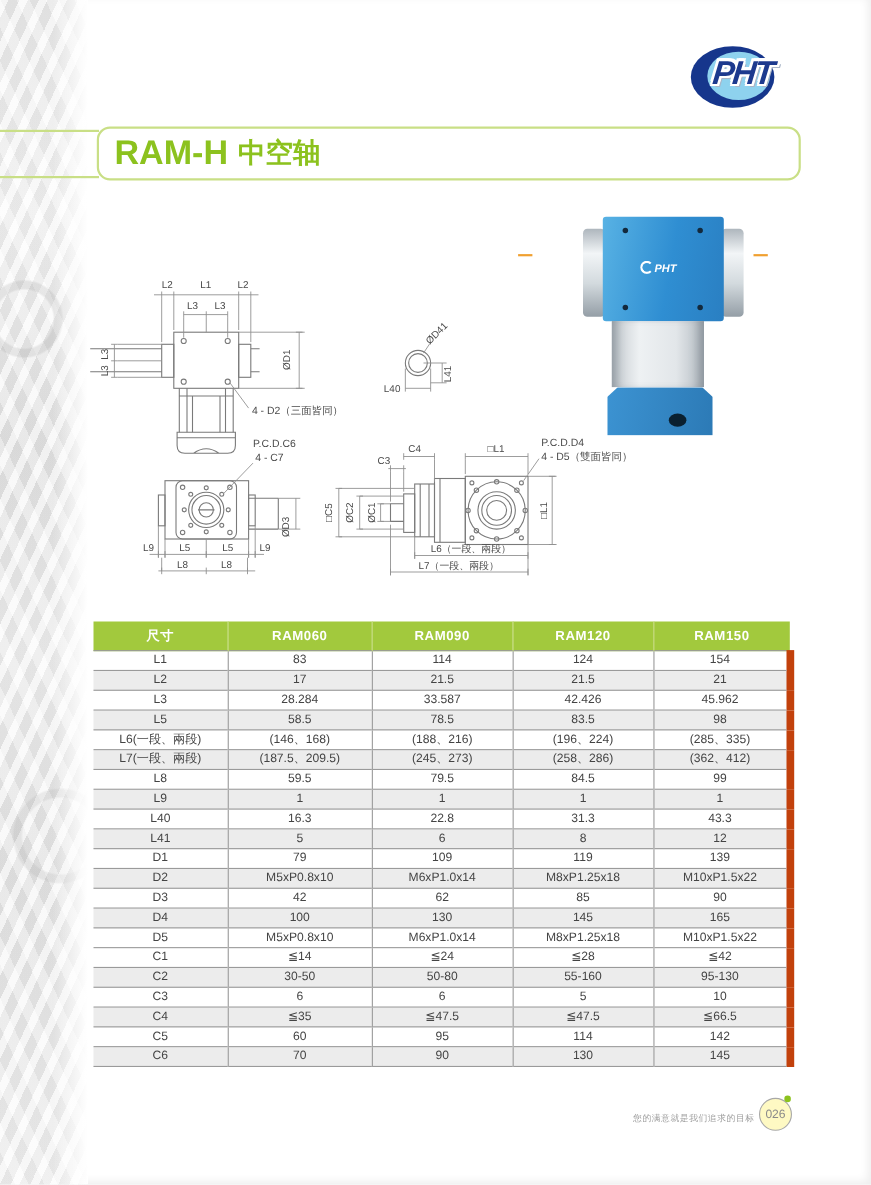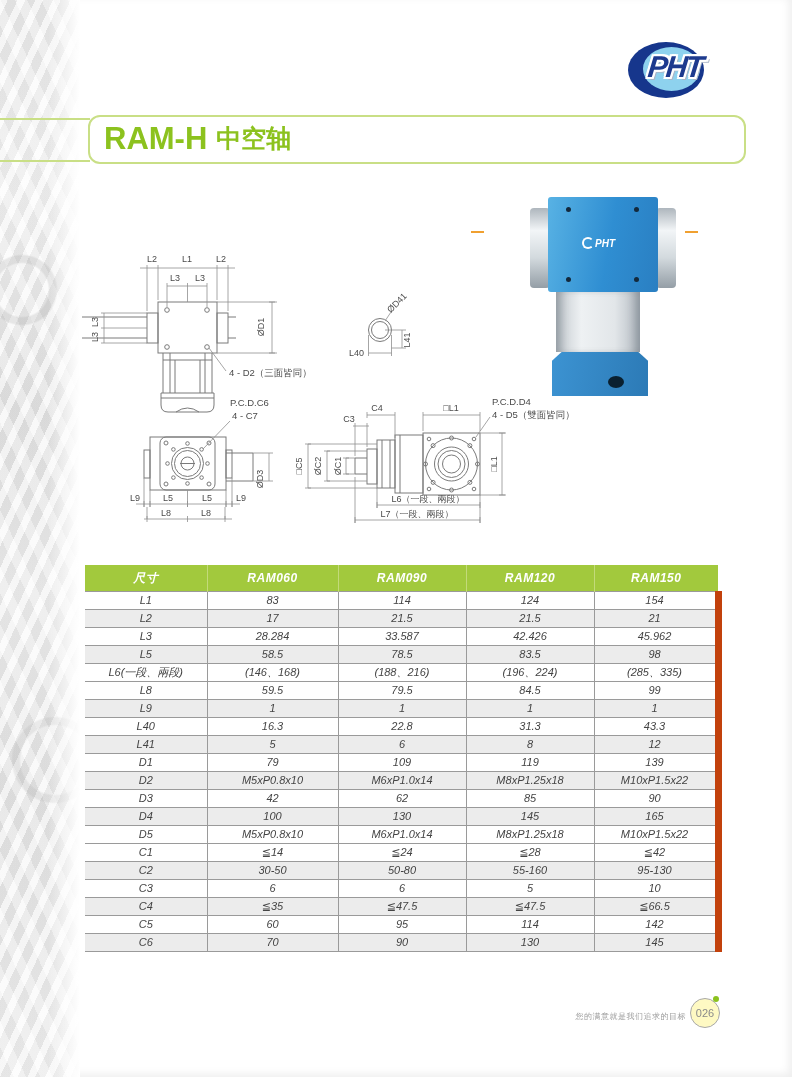--- a/index.html
+++ b/index.html
@@ -18,21 +18,21 @@
   
   .logo{position:absolute;left:628px;top:40px;width:100px;height:62px;}
   .logo .ring{position:absolute;left:0;top:2px;width:76px;height:56px;border-radius:50%;background:#16368c;}
   .logo .inner{position:absolute;left:15px;top:7px;width:57px;height:44px;border-radius:50%;background:#8ed2ee;}
   .logo .pht{position:absolute;left:20px;top:10px;font-size:30px;font-weight:bold;font-style:italic;
     color:#1d3a8e;letter-spacing:-2px;transform:skewX(-6deg);
     text-shadow:-2px -2px 0 #fff,2px -2px 0 #fff,-2px 2px 0 #fff,2px 2px 0 #fff,0 -2px 0 #fff,0 2px 0 #fff,-2px 0 0 #fff,2px 0 0 #fff,3px 3px 0 #aab6c8;}
   
   .green-rule{position:absolute;left:0;width:90px;height:2px;background:#c9df86;}
   .rule-top{top:118px}.rule-bottom{top:160px}
-  .banner{position:absolute;left:88px;top:115px;width:636px;height:45px;border:2px solid #c9df86;border-radius:12px;background:#fff;padding-left:18px;}
+  .banner{position:absolute;left:88px;top:115px;width:636px;height:45px;border:2px solid #c9df86;border-radius:12px;background:#fff;}
   .banner .t{position:absolute;left:14px;top:4px;color:#8cc21e;font-weight:bold;white-space:nowrap;}
   .banner .t .en{font-size:31px;letter-spacing:0;}
   .banner .t .cn{font-size:25px;margin-left:9px;vertical-align:2px;}
   
   .drawings{position:absolute;left:80px;top:245px;}
   .drawings text{font-family:"Liberation Sans","DejaVu Sans",sans-serif;font-size:9px;fill:#4a4a4a;}
   .drawings .note{font-size:9.5px;}
   
   .photo{position:absolute;left:468px;top:186px;width:232px;height:214px;}
   .photo .dash{position:absolute;width:13px;height:2px;background:#f0a030;top:45px;}
@@ -48,21 +48,21 @@
   .photo .swirl{display:inline-block;width:8px;height:8px;border:2px solid #fff;border-right-color:transparent;border-radius:50%;vertical-align:-2px;margin-right:1px;}
   .photo .mid{position:absolute;left:88px;top:106px;width:84px;height:60px;
     background:linear-gradient(90deg,#c3c9ce,#eef1f3 30%,#e2e6e9 70%,#b4bbc2);
     box-shadow:inset 10px 0 8px -5px rgba(110,120,130,.55),inset -10px 0 8px -5px rgba(110,120,130,.55);}
   .photo .base{position:absolute;left:84px;top:166px;width:96px;height:44px;
     background:linear-gradient(100deg,#3c93d2,#2c7ab6);
     clip-path:polygon(0 20%,10% 0,90% 0,100% 20%,100% 100%,0 100%);}
   .photo .hole{position:absolute;left:56px;top:24px;width:16px;height:12px;border-radius:50%;background:#0a2030;}
   
   .spec{position:absolute;left:85px;top:565px;border-collapse:collapse;table-layout:fixed;
-        font-size:11px;color:#444;text-align:center;border-bottom:1px solid #9a9a9a;font-style:italic;}
+        font-size:11px;color:#444;text-align:center;border-bottom:1px solid #9a9a9a;}
   .spec th{background:#a2c93d;color:#fff;font-weight:bold;font-size:12px;height:24px;
            border-right:1px solid #c3da7a;letter-spacing:.5px;}
   .spec th:last-child{border-right:none;}
   .spec td{height:17px;padding:0;border-top:1px solid #9a9a9a;border-right:1px solid #9a9a9a;line-height:17px;white-space:nowrap;}
   .spec td:last-child{border-right:7px solid #c2410c;}
   .spec tr.alt td{background:#ececec;}
   
   .slogan{position:absolute;right:106px;top:1011px;font-size:8px;color:#9b9b9b;letter-spacing:.5px;font-family:Liberation Serif, serif;}
   .pagebadge{position:absolute;left:690px;top:998px;width:28px;height:28px;border:1px solid #a8a8a8;border-radius:50%;
     color:#8a8a8a;font-size:11px;text-align:center;line-height:28px;background:#fef9c3;}
@@ -288,20 +288,27 @@
           <td>83.5</td>
           <td>98</td>
         </tr>
         <tr>
           <td>L6(一段、兩段)</td>
           <td>(146、168)</td>
           <td>(188、216)</td>
           <td>(196、224)</td>
           <td>(285、335)</td>
         </tr>
+        <tr class="alt">
+          <td>L7(一段、兩段)</td>
+          <td>(187.5、209.5)</td>
+          <td>(245、273)</td>
+          <td>(258、286)</td>
+          <td>(362、412)</td>
+        </tr>
         <tr>
           <td>L8</td>
           <td>59.5</td>
           <td>79.5</td>
           <td>84.5</td>
           <td>99</td>
         </tr>
         <tr class="alt">
           <td>L9</td>
           <td>1</td>

